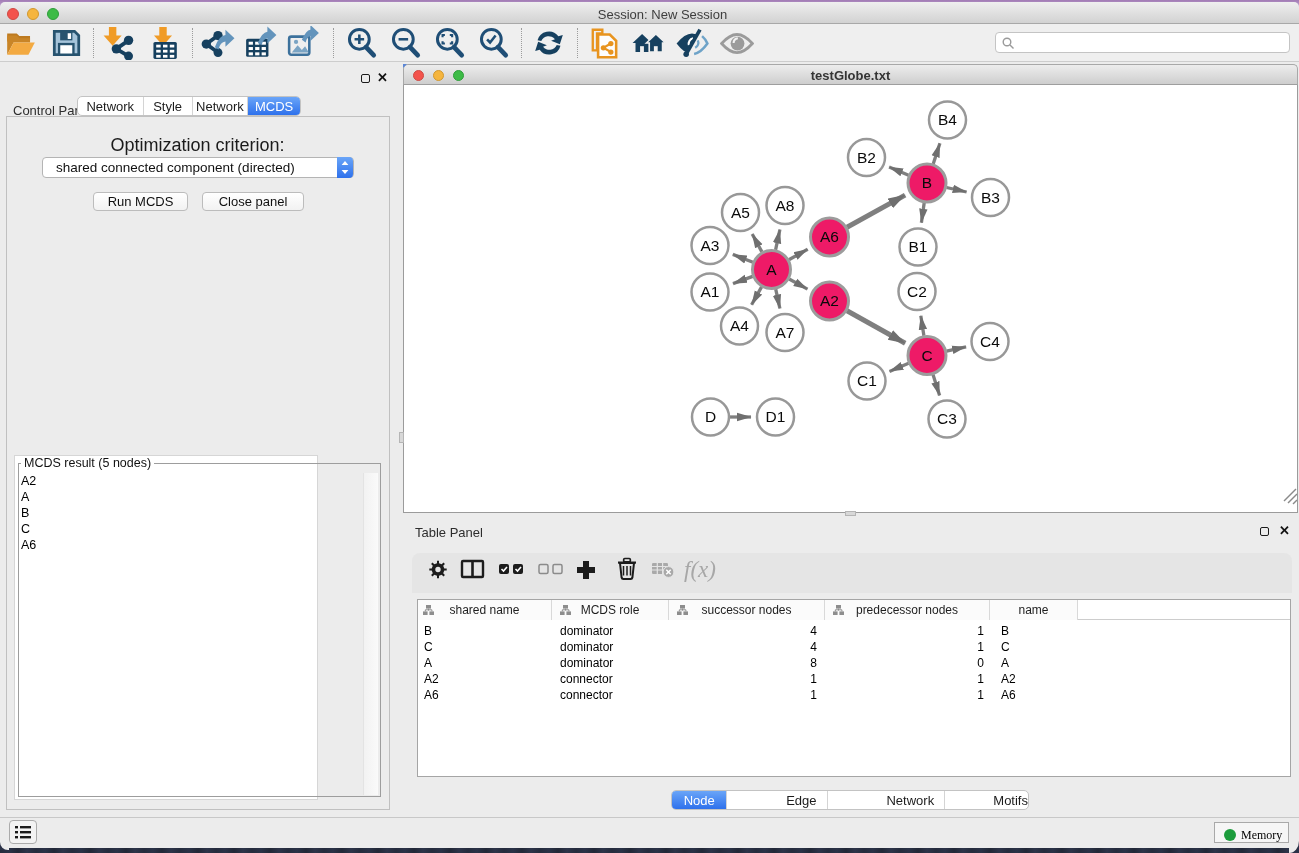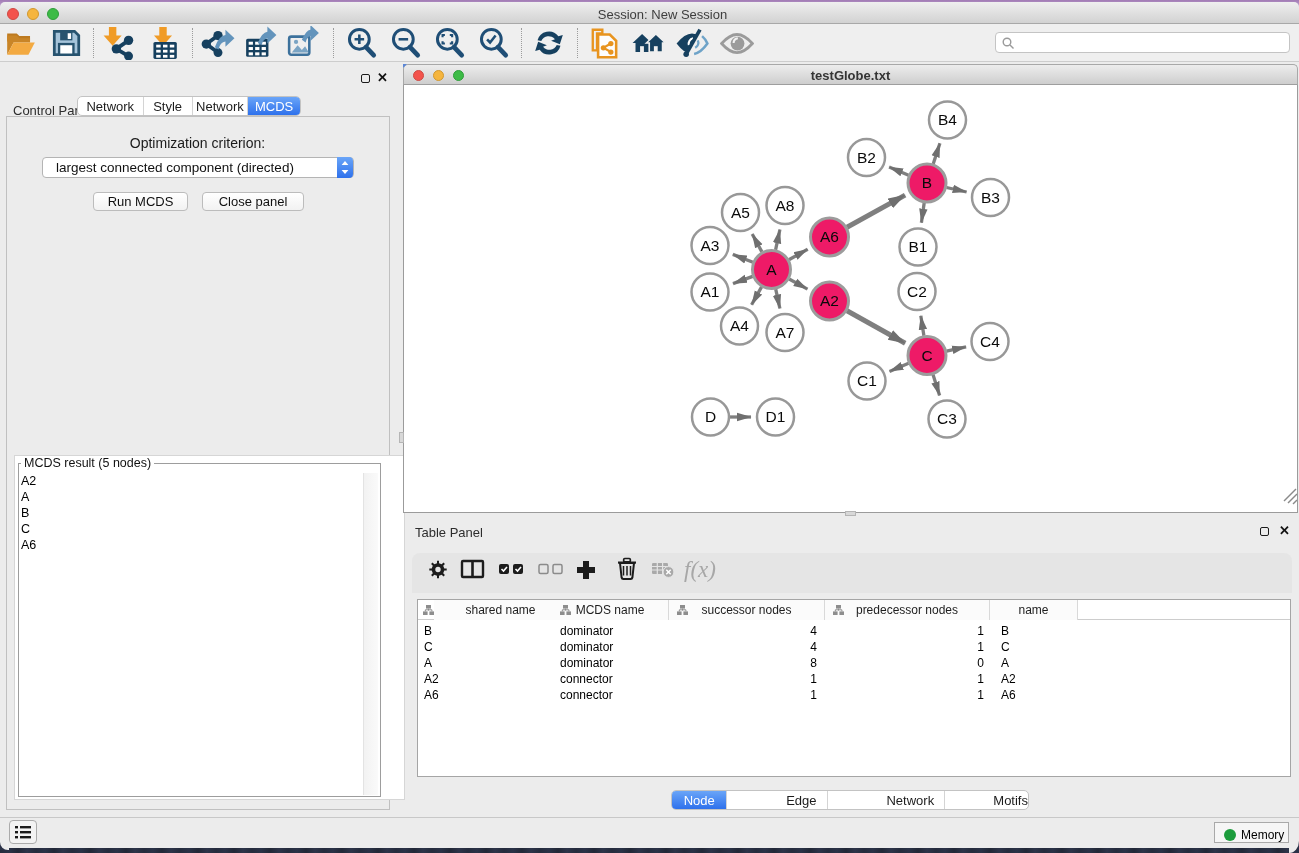--- a/index.html
+++ b/index.html
@@ -30,30 +30,30 @@
 .winbtn { top:74px; width:9px; height:9px; border:1.5px solid #1a1a1a; border-radius:2px; }
 .xbtn { top:70px; font-size:13px; font-weight:bold; color:#111; }
 
 
 .seg { display:flex; height:20px; border:1px solid #c3c3c3; border-radius:5px; background:#fff; overflow:hidden; }
 .seg div { font-size:13px; color:#1c1c1c; text-align:center; line-height:19px; border-right:1px solid #d4d4d4; }
 .seg div:last-child { border-right:none; }
 .seg .on { background:linear-gradient(#6aa5f8,#2e71ec); color:#fff; }
 
 
-#optLabel { left:42px; top:135px; width:311px; text-align:center; font-size:14px; color:#1b1b1b; }
+#optLabel { left:42px; top:135px; width:311px; text-align:center; font-size:18px; color:#1b1b1b; }
 #combo { left:42px; top:157px; width:312px; height:21px; background:#fff; border:1px solid #b4b4b4; border-radius:4px; }
 #combo span { position:absolute; left:13px; top:2px; font-size:13.5px; color:#111; }
 #comboBtn { position:absolute; right:0; top:-1px; width:16px; height:21px; border-radius:0 4px 4px 0;
   background:linear-gradient(#6aa5f8,#2e71ec); }
 .btn { height:19px; background:linear-gradient(#ffffff,#f2f2f2); border:1px solid #bcbcbc; border-radius:4px;
   font-size:13px; color:#111; text-align:center; line-height:17px; }
 
 
-#resBox { left:14px; top:455px; width:391px; height:345px; background:#fff; border:1px solid #d6d6d6; }
+#resBox { left:14px; top:455px; width:304px; height:345px; background:#fff; border:1px solid #d6d6d6; }
 #resBorder { left:3px; top:7px; width:363px; height:334px; border:1px solid #9d9d9d; }
 #resLegend { left:6px; top:0px; background:#fff; padding:0 3px; font-size:12.5px; color:#111; }
 #resList { left:6px; top:17px; font-size:12.5px; color:#000; line-height:16px; }
 #resScroll { left:348px; top:17px; width:15px; height:322px; background:linear-gradient(90deg,#f2f2f2,#fafafa); border-left:1px solid #e3e3e3; }
 
 
 #netwin { left:403px; top:64px; width:895px; height:449px; }
 #netTitle { left:0; top:0; width:895px; height:21px; background:linear-gradient(#ededed,#cecece);
   border:1px solid #a8a8a8; border-bottom:1px solid #9e9e9e; border-radius:5px 5px 0 0;font-weight:bold; }
 #netTitle .r { left:9px;  background:#f3534c; border:1px solid #cf4a44; }
@@ -69,21 +69,21 @@
 #tbl { left:417px; top:599px; width:874px; height:178px; background:#fff; border:1px solid #a5a5a5; }
 #tblHead { left:0; top:0; height:20px; border-bottom:1px solid #cdcdcd; }
 .th { background:#fbfbfb; }
 .th { position:absolute; top:0; height:20px; border-right:1px solid #d9d9d9; font-size:12px; color:#1d1d1d; text-align:center; line-height:20px; }
 .td { position:absolute; font-size:12px; color:#000; line-height:16px; }
 
 #btabs { left:671px; top:790px; width:358px;gap:48px; }
 
 #statusSep { left:0; top:817px; width:1299px; height:1px; background:#c8c8c8; }
 #listBtn { left:9px; top:820px; width:28px; height:24px; background:#f3f3f3; border:1px solid #ababab; border-radius:4px; }
-#memBtn { z-index:3; left:1214px; top:822px; width:75px; height:21px; background:#f6f6f6; border:1px solid #a9a9a9; font-size:12px; color:#000; }
+#memBtn { z-index:3; left:1214px; top:822px; width:75px; height:21px; background:#f6f6f6; border:1px solid #a9a9a9; font-size:12px; color:#000;font-family:Liberation Serif, serif; }
 #memBtn .dot { position:absolute; left:9px; top:6px; width:12px; height:12px; border-radius:50%; background:#1c9c3c; }
 #deskBottom { left:0; top:848px; width:1299px; height:5px; background:repeating-linear-gradient(90deg,#252c3d 0px,#2a3247 9px,#222837 18px,#2d3449 27px,#252c3d 36px); }
 </style>
 </head>
 <body>
 <div class="abs" id="deskTop"></div>
 <div class="abs" id="titlebar">
   <div class="abs tl r"></div>
     <div class="abs tl y"></div>
     <div class="abs tl g"></div>
@@ -235,21 +235,21 @@
 <div class="abs xbtn" style="left:377px;">✕</div>
 <div class="abs seg" style="left:77px; top:96px; width:224px;">
   <div style="width:72px;">Network</div>
     <div style="width:54px;">Style</div>
   <div style="width:61px;">Network</div>
     <div class="on" style="width:57px;">MCDS</div>
 </div>
 <div class="abs" id="cpBody"></div>
 <div class="abs" id="optLabel">Optimization criterion:</div>
 <div class="abs" id="combo">
-    <span>largest connected component (directed)</span>
+    <span>shared connected component (directed)</span>
   <div id="comboBtn"><svg width="16" height="21">
     <path d="M8 4 L11.4 8 H4.6 Z" fill="#fff"></path>
     <path d="M8 17 L11.4 13 H4.6 Z" fill="#fff"></path>
   </svg></div>
 </div>
 <div class="abs btn" style="left:93px; top:192px; width:95px;">Run MCDS</div>
 <div class="abs btn" style="left:202px; top:192px; width:102px;">Close panel</div>
 <div class="abs" id="resBox">
   <div class="abs" id="resBorder"></div>
   <div class="abs" id="resLegend">MCDS result (5 nodes)</div>
@@ -386,22 +386,22 @@
           </g>
         <circle cx="256.5" cy="19" r="5.4" fill="#a9a9a9" stroke="#e5e5e5" stroke-width="1"></circle>
         <path d="M254.3 16.8 l4.4 4.4 M258.7 16.8 l-4.4 4.4" stroke="#fff" stroke-width="1.5"></path>
         </g>
       <text x="272" y="24" font-family="Liberation Serif, serif" font-style="italic" font-size="23px" fill="#a7a7a7">f(x)</text>
     </g>
   </svg>
 </div>
 <div class="abs" id="tbl">
   <div class="abs" id="tblHead" style="width:872px;">
-    <div class="th" style="left:16px; width:134px;">shared name</div>
-    <div class="th" style="left:134px; width:117px;">MCDS name</div>
+    <div class="th" style="left:0; width:134px;">shared name</div>
+    <div class="th" style="left:134px; width:117px;">MCDS role</div>
     <div class="th" style="left:251px; width:156px;">successor nodes</div>
     <div class="th" style="left:407px; width:165px;">predecessor nodes</div>
     <div class="th" style="left:572px; width:88px;">name</div>
     <svg class="abs" style="left:5px; top:5px;" width="700" height="11">
       <g fill="#8d8d8d">
         <g transform="translate(0,0)">
             <rect x="3" y="0" width="5" height="3.6"></rect>
             <rect x="0" y="6.4" width="4.6" height="3.6"></rect>
             <rect x="6.4" y="6.4" width="4.6" height="3.6"></rect>
             <path d="M5.5 3.6 v2 M2.3 6.4 v-1.6 h6.6 v1.6" stroke="#8d8d8d" fill="none"></path>

